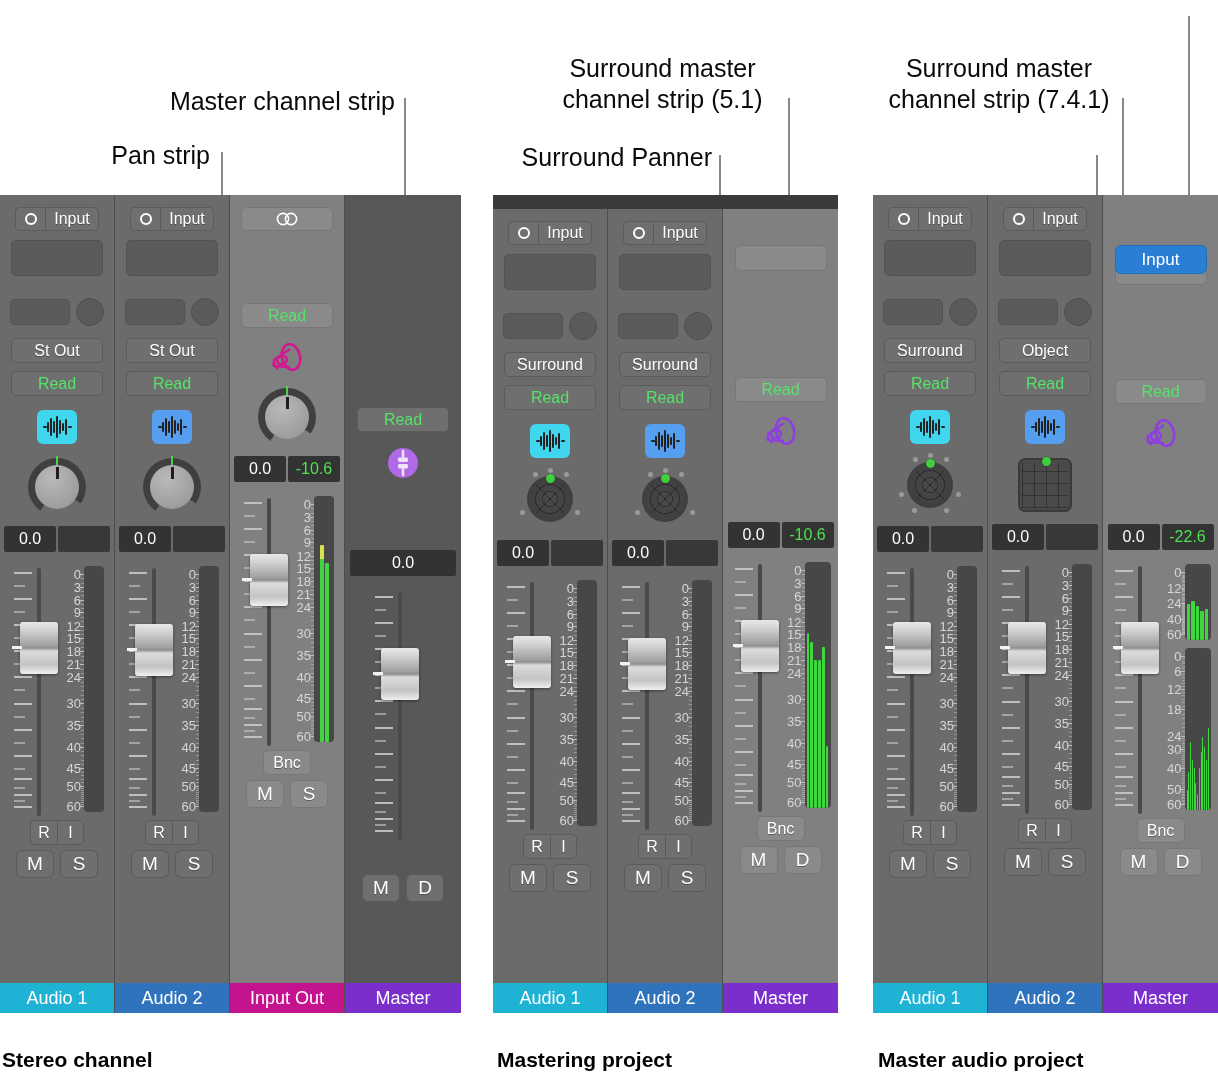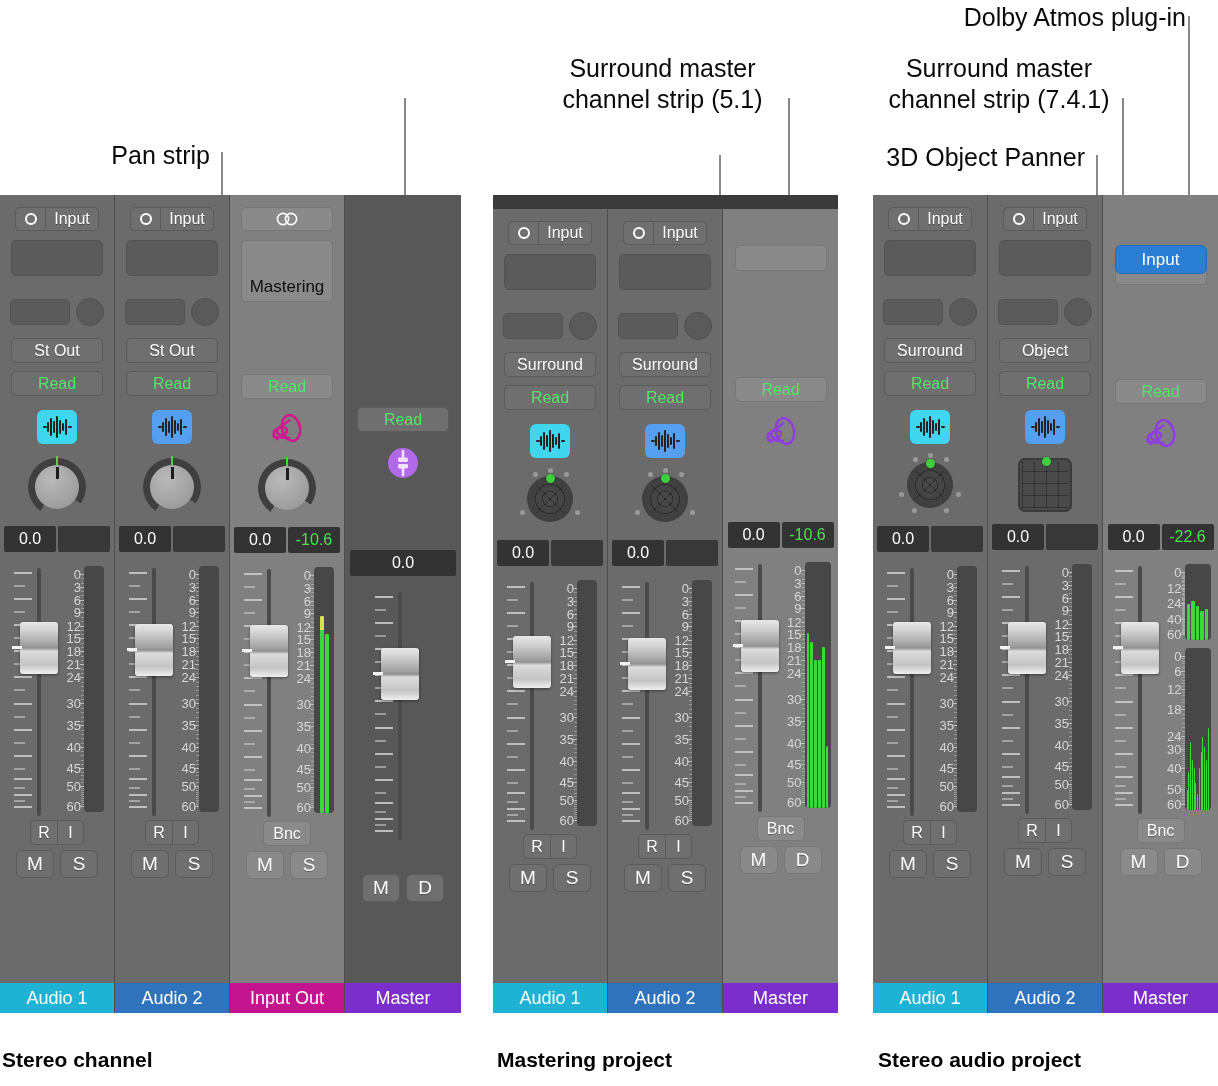--- a/index.html
+++ b/index.html
@@ -126,43 +126,43 @@
 </style>
 </head>
 <body>
 
 <div class="stage">
 
   <div class="callout c-right" style="left:60px;top:140px;width:150px;">Pan strip</div>
   <div class="leader" style="left:221px;top:152px;height:399px;width:2px;"></div>
   <div class="leader" style="left:180px;top:550px;height:2px;width:43px;"></div>
 
+  <div class="callout c-right" style="left:120px;top:86px;width:275px;">Master channel strip</div>
   <div class="leader" style="left:404px;top:98px;height:100px;"></div>
 
+  <div class="callout c-right" style="left:490px;top:142px;width:222px;">Surround Panner</div>
   <div class="leader" style="left:719px;top:155px;height:392px;"></div>
   <div class="leader" style="left:679px;top:546px;height:2px;width:42px;"></div>
 
   <div class="callout c-center" style="left:545px;top:53px;width:235px;">Surround master
 channel strip (5.1)</div>
   <div class="leader" style="left:788px;top:98px;height:100px;"></div>
 
-  <div class="callout c-right" style="left:855px;top:142px;width:230px;">3D Object Panner</div>
   <div class="leader" style="left:1096px;top:155px;height:392px;"></div>
   <div class="leader" style="left:1056px;top:546px;height:2px;width:42px;"></div>
 
   <div class="callout c-center" style="left:880px;top:53px;width:238px;">Surround master
 channel strip (7.4.1)</div>
   <div class="leader" style="left:1122px;top:98px;height:100px;"></div>
 
-  <div class="callout c-right" style="left:850px;top:2px;width:336px;">Dolby Atmos plug-in</div>
   <div class="leader" style="left:1188px;top:16px;height:253px;"></div>
 
   <div class="caption" style="left:2px;top:1048px;">Stereo channel</div>
   <div class="caption" style="left:497px;top:1048px;">Mastering project</div>
-  <div class="caption" style="left:878px;top:1048px;">Stereo audio project</div>
+  <div class="caption" style="left:878px;top:1048px;">Master audio project</div>
 
   <div class="panel" style="left:0px;width:461px;height:818px;">
 
     <div class="strip" style="width:115px;">
       <div class="inrow">
         <div class="btn rec">
           <span class="ocircle"></span>
           </div>
         <div class="btn lbl">Input</div>
       </div>
@@ -510,23 +510,20 @@
     </div>
 
     <div class="strip sel" style="width:115px;">
       <div class="btn lite" style="width:92px;height:24px;margin-top:12px;border-radius:5px;">
         <svg width="26" height="14" viewBox="0 0 26 14">
             <g fill="none" stroke="#fff" stroke-width="1.6">
         <circle cx="9" cy="7" r="5.6"></circle>
               <circle cx="17" cy="7" r="5.6"></circle>
             </g>
           </svg>
-      </div>
-      <div class="btn lite slot wide" style="height:62px;margin-top:9px;align-items:flex-end;justify-content:center;padding-bottom:4px;color:#101010;font-size:17px;text-shadow:none;">
-        <span>Mastering</span>
       </div>
       <div style="height:72px;"></div>
       <div class="btn lite readbtn wide">Read</div>
       <div style="margin-top:14px;height:34px;display:flex;align-items:center;">
         <svg width="44" height="32" viewBox="0 0 44 32">
             <g fill="none" stroke="#cf1a8f" stroke-width="2.6" stroke-linejoin="round">
           <ellipse cx="26" cy="14" rx="9" ry="13" transform="rotate(-12 26 14)"></ellipse>
           <path d="M25 6 L9 17 L9 23 L25 24"></path>
           <ellipse cx="17" cy="17" rx="5" ry="4" transform="rotate(-12 17 17)"></ellipse>
           <path d="M8 20 L13 26"></path>

